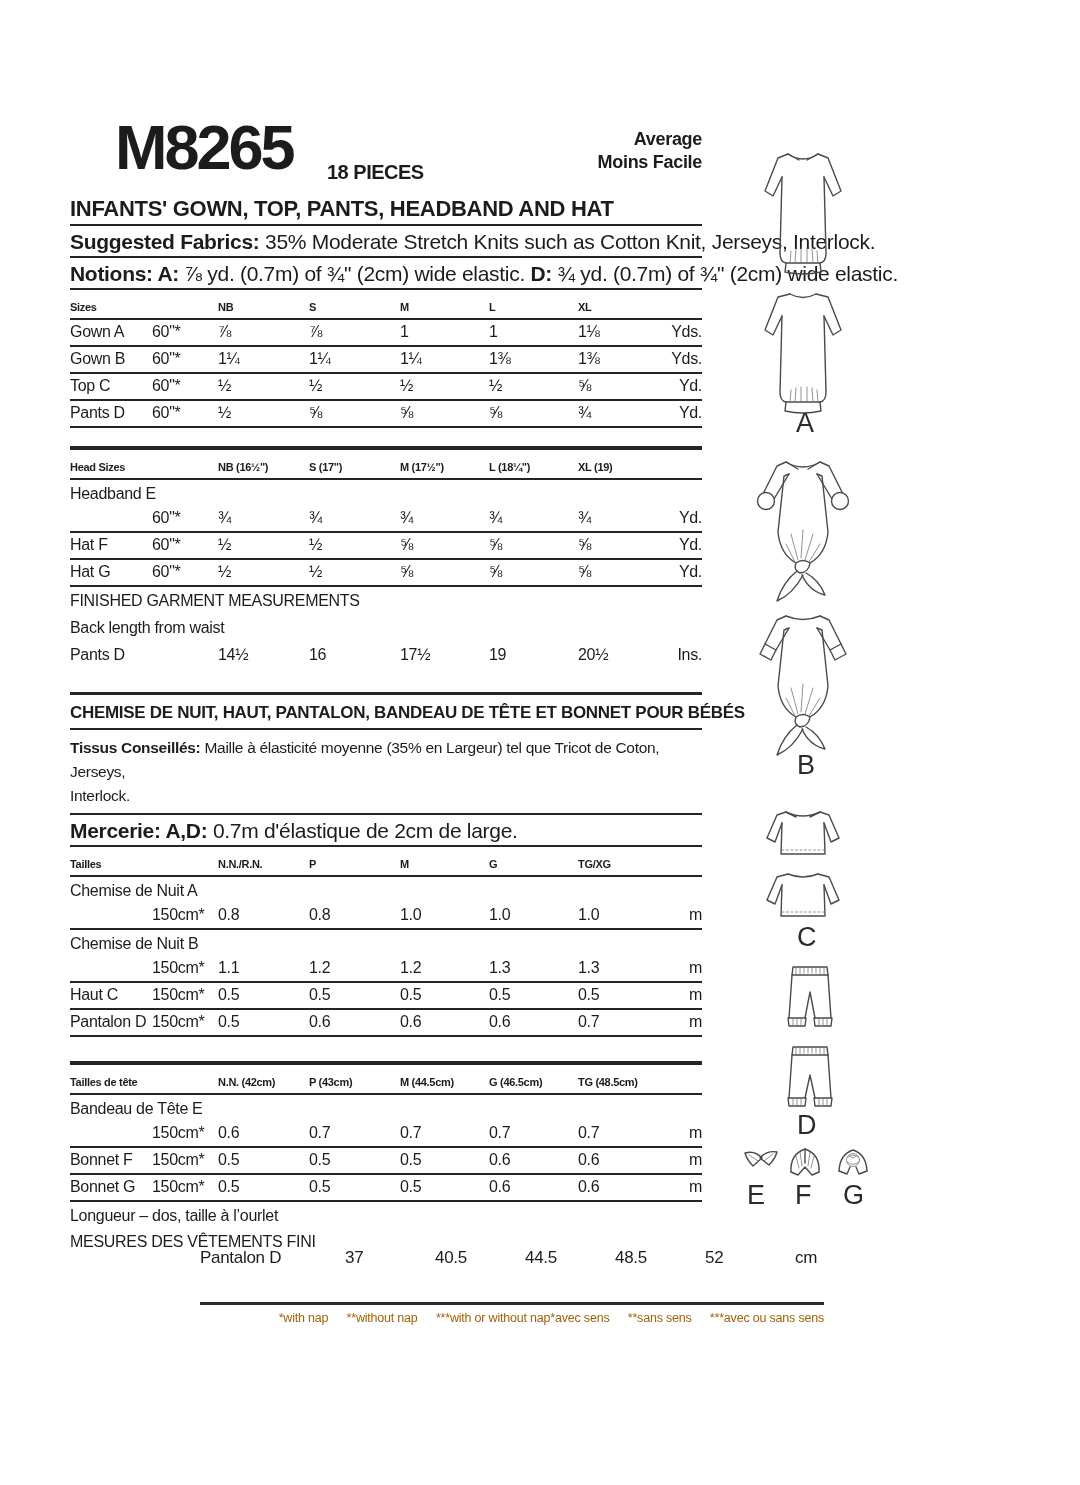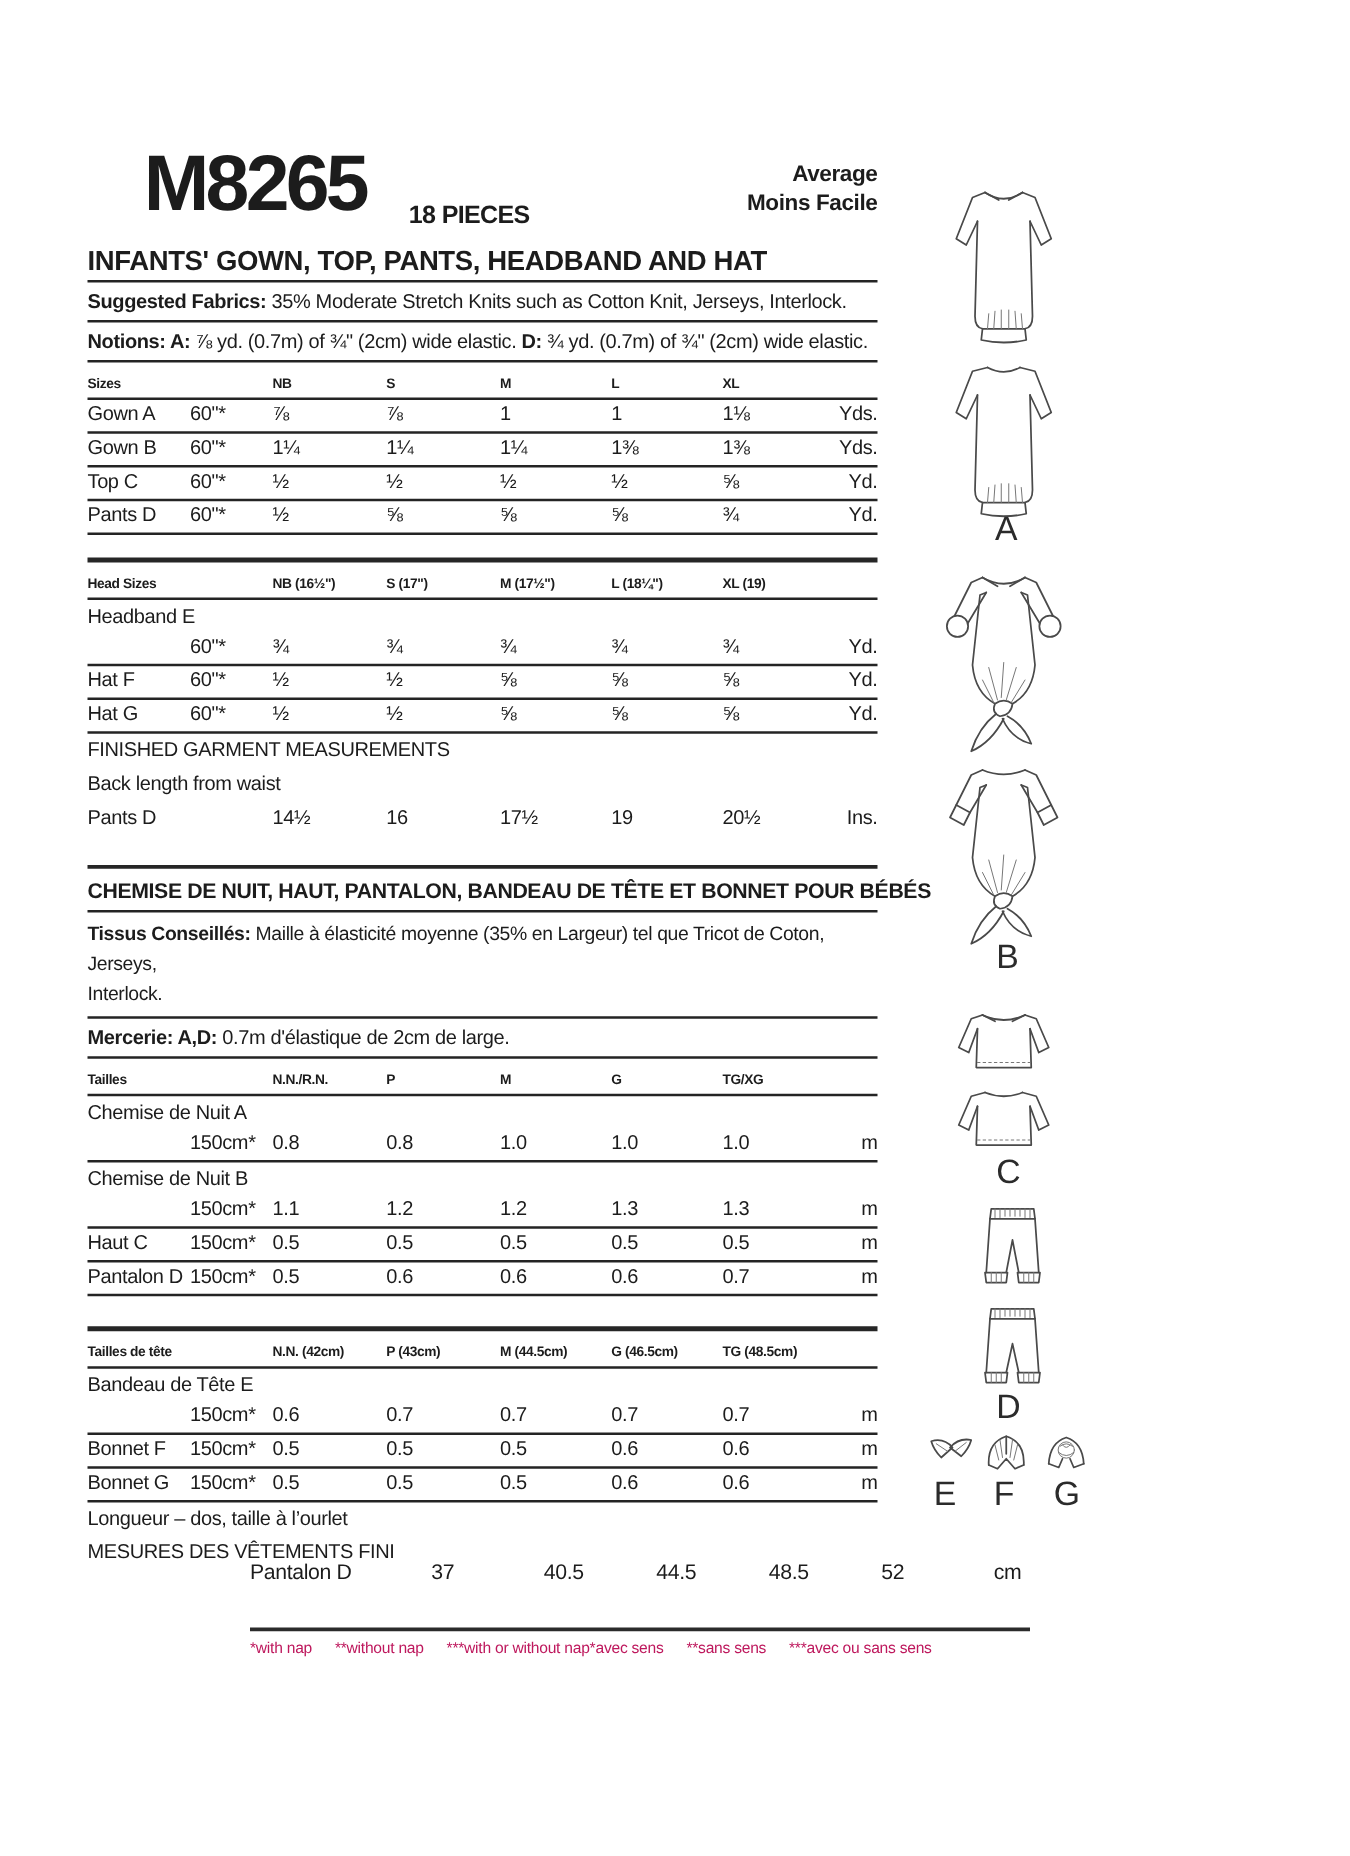--- a/index.html
+++ b/index.html
@@ -7,21 +7,21 @@
         font-family:"Liberation Sans",sans-serif;color:#1c1c1c;overflow:hidden;margin:0 auto;}
   .content{position:absolute;left:70px;top:122px;width:632px;}
   
   .masthead{position:relative;height:66px;margin-left:45px;}
   .pattern-no{position:absolute;left:0;top:-6px;font-size:63px;font-weight:700;letter-spacing:-3px;line-height:1;}
   .pieces{position:absolute;left:212px;bottom:4px;font-size:20px;font-weight:700;letter-spacing:-0.5px;}
   .difficulty{position:absolute;right:0;top:6px;text-align:right;font-weight:700;font-size:18px;line-height:23px;letter-spacing:-0.3px;}
   
   .sect-title{margin-top:10px;font-size:22px;font-weight:700;letter-spacing:-0.3px;
               padding-bottom:5px;border-bottom:2.5px solid #242424;line-height:21px;white-space:nowrap;}
-  .textline{font-size:16px;letter-spacing:-0.3px;padding:6px 0 5px 0;border-bottom:2.5px solid #242424;line-height:19px;white-space:nowrap;}
+  .textline{font-size:21px;letter-spacing:-0.3px;padding:6px 0 5px 0;border-bottom:2.5px solid #242424;line-height:19px;white-space:nowrap;}
   .textline b{letter-spacing:-0.3px;}
   .wrapline{font-size:15.5px;letter-spacing:-0.3px;padding:6px 0 5px 0;border-bottom:2.5px solid #242424;line-height:24px;}
   
   .tr{display:grid;grid-template-columns:82px 66px 91px 91px 89px 89px 90px minmax(0,1fr);
       align-items:end;box-sizing:border-box;font-size:16px;letter-spacing:-0.3px;white-space:nowrap;}
   .tr .unit{text-align:right;}
   .lbl{font-weight:400;}
   .hdr{font-weight:700;font-size:11px;}
   .h30{height:30px;padding-bottom:5px;}
   .h27{height:27px;padding-bottom:4px;}
@@ -29,22 +29,22 @@
   .bb{border-bottom:2px solid #242424;}
   .hr3{height:3.5px;background:#262626;border:0;margin:0;}
   .mt18{margin-top:18px;}
   .mt24{margin-top:24px;}
   
   .bottom-row{position:absolute;left:200px;top:1248px;width:632px;display:grid;
       grid-template-columns:145px 90px 90px 90px 90px 90px minmax(0,1fr);
       font-size:17px;letter-spacing:-0.3px;align-items:end;}
   .bottom-row .unit{text-align:left;padding-right:22px;}
   .bottom-rule{position:absolute;left:200px;top:1302px;width:624px;height:3px;background:#2b2b2b;}
-  .footnotes{position:absolute;left:200px;top:1311px;width:624px;display:flex;justify-content:flex-start;
-      font-size:12.5px;letter-spacing:-0.2px;color:#be185d;}
+  .footnotes{position:absolute;left:200px;top:1311px;width:624px;display:flex;justify-content:flex-end;
+      font-size:12.5px;letter-spacing:-0.2px;color:#a16207;}
   .fgroup span{margin-right:15px;}
   .fgroup span:last-child{margin-right:0;}
   
   .illo{position:absolute;}
   .illo svg{display:block;}
   .illo path,.illo circle,.illo rect{fill:none;stroke:#4a4a4a;stroke-width:1.4;stroke-linejoin:round;stroke-linecap:round;}
   .illo .g{stroke:#777;stroke-width:0.8;}
   .illo .fillw{fill:#fff;}
   .glabel{position:absolute;font-size:27px;color:#2b2b2b;letter-spacing:0;}
 </style>

